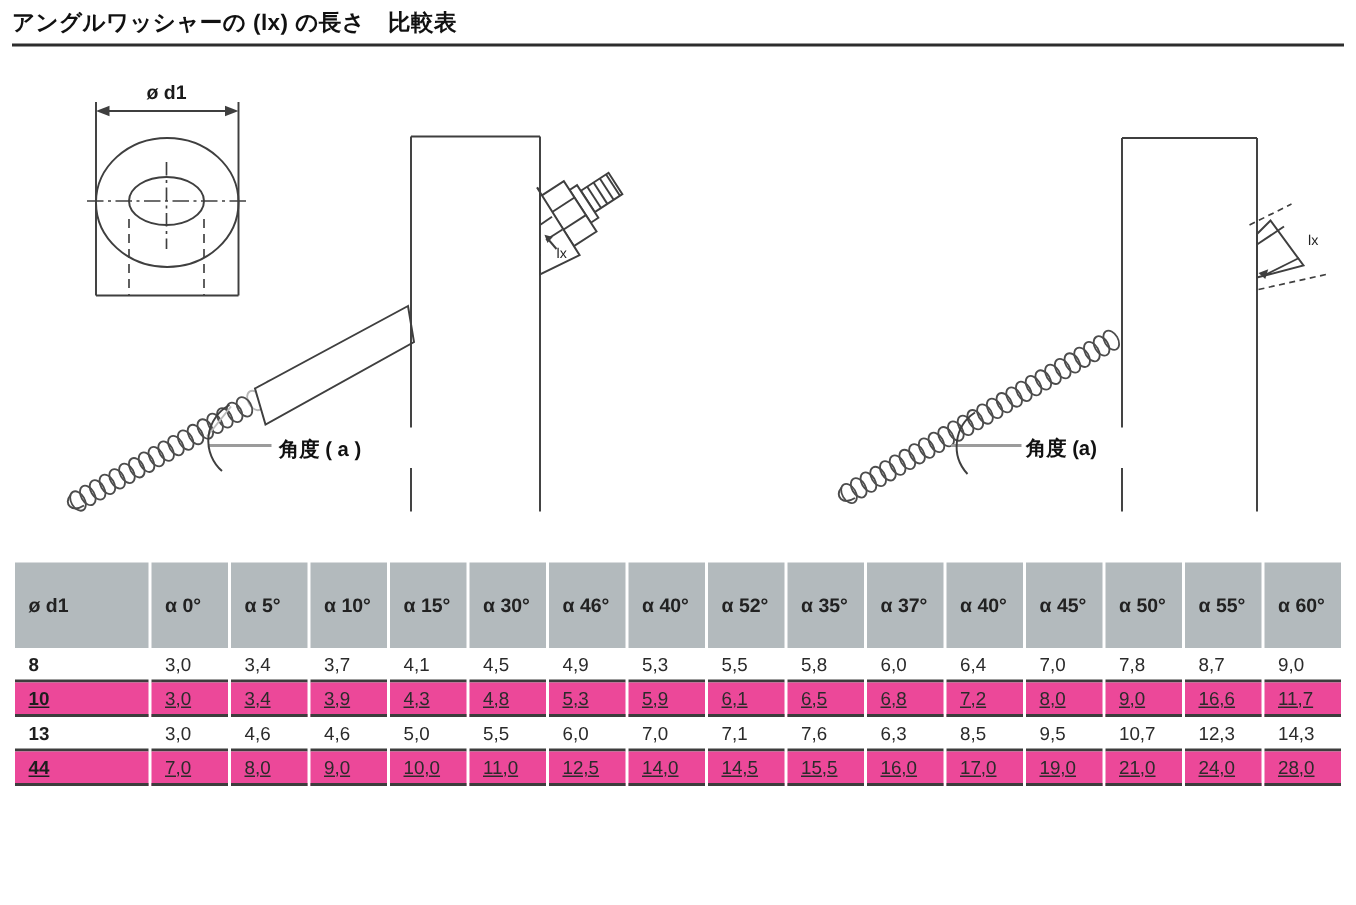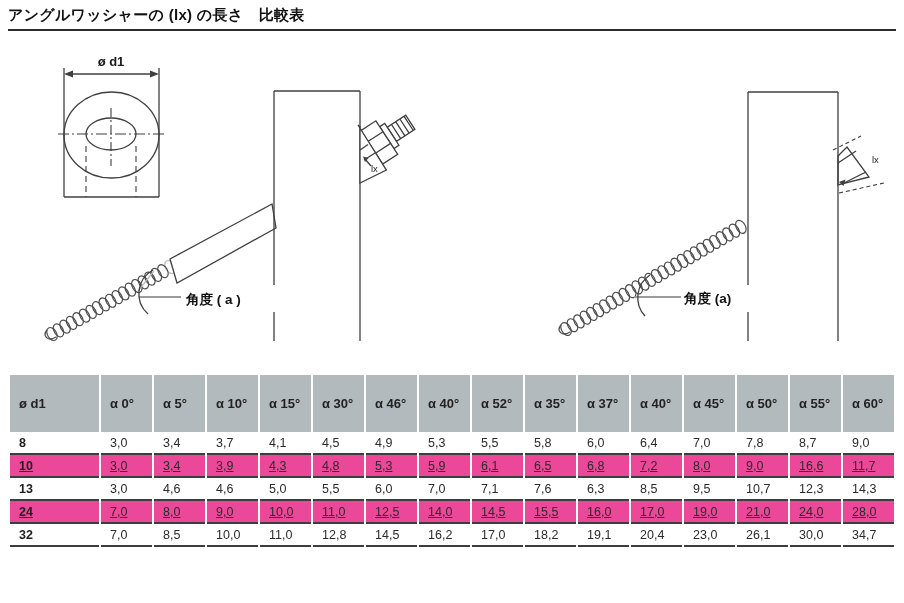--- a/index.html
+++ b/index.html
@@ -240,49 +240,31 @@
         <td>7,1</td>
         <td>7,6</td>
         <td>6,3</td>
         <td>8,5</td>
         <td>9,5</td>
         <td>10,7</td>
         <td>12,3</td>
         <td>14,3</td>
       </tr>
       <tr class="alt">
-        <td class="d1">24</td>
+        <td class="d1">44</td>
         <td>7,0</td>
         <td>8,0</td>
         <td>9,0</td>
         <td>10,0</td>
         <td>11,0</td>
         <td>12,5</td>
         <td>14,0</td>
         <td>14,5</td>
         <td>15,5</td>
         <td>16,0</td>
         <td>17,0</td>
         <td>19,0</td>
         <td>21,0</td>
         <td>24,0</td>
         <td>28,0</td>
       </tr>
-      <tr>
-        <td class="d1">32</td>
-        <td>7,0</td>
-        <td>8,5</td>
-        <td>10,0</td>
-        <td>11,0</td>
-        <td>12,8</td>
-        <td>14,5</td>
-        <td>16,2</td>
-        <td>17,0</td>
-        <td>18,2</td>
-        <td>19,1</td>
-        <td>20,4</td>
-        <td>23,0</td>
-        <td>26,1</td>
-        <td>30,0</td>
-        <td>34,7</td>
-      </tr>
     </tbody>
 </table>
 
 </body></html>

